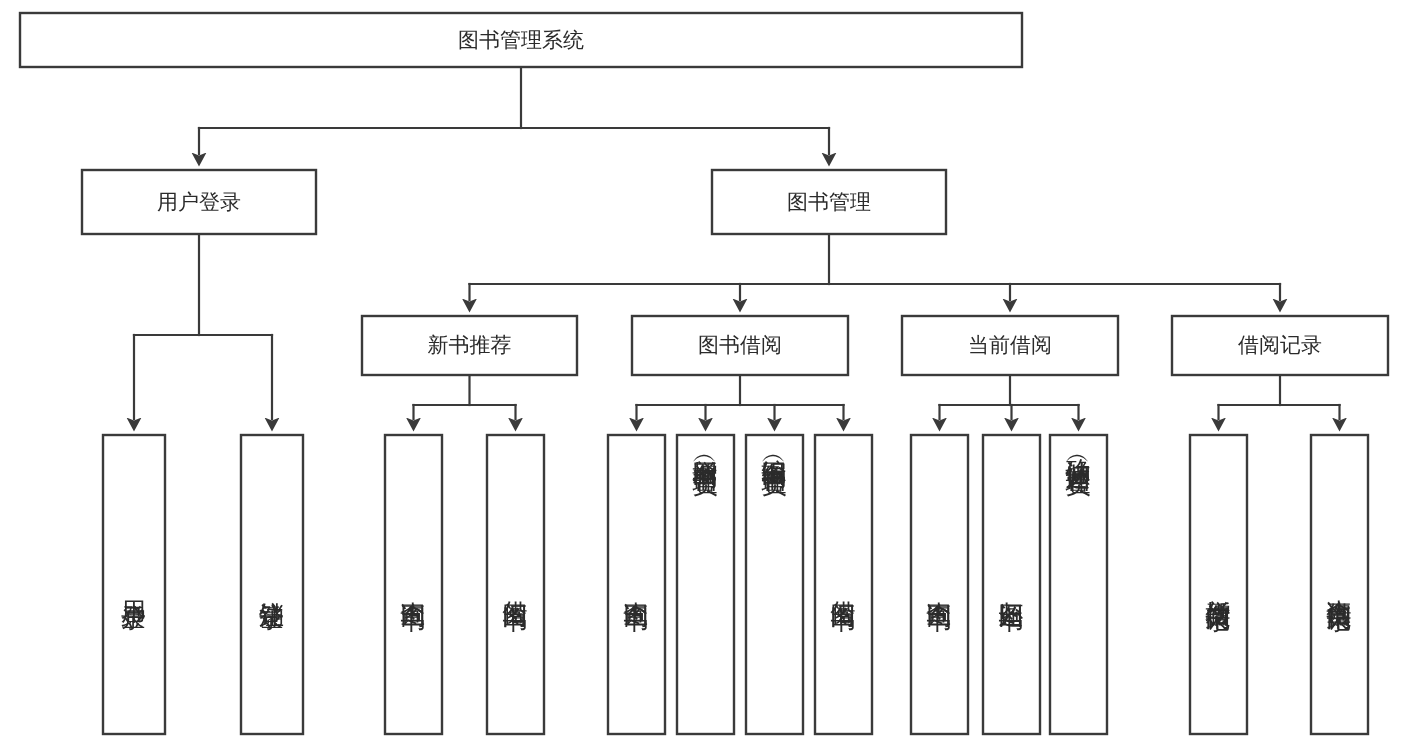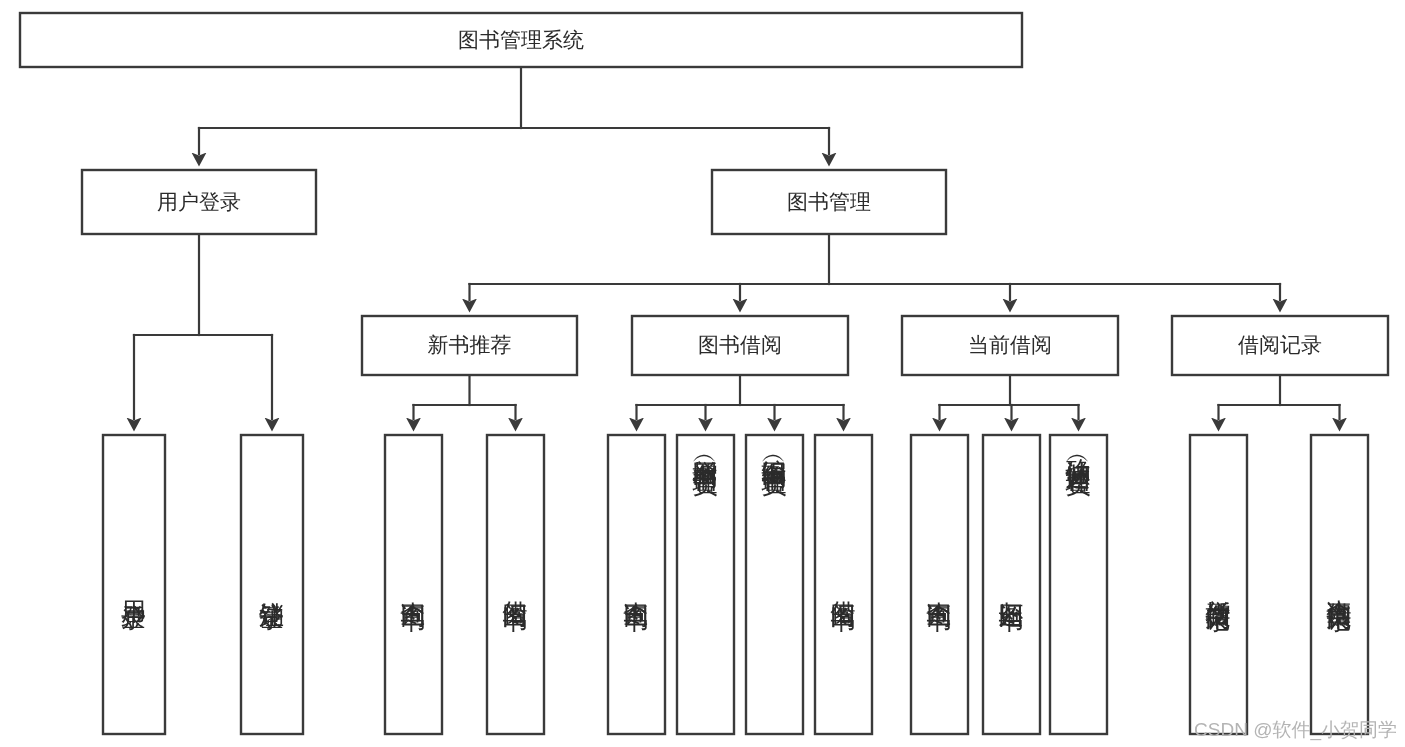--- a/index.html
+++ b/index.html
@@ -204,14 +204,13 @@
       <div class="leaf-label align-top" style="left: 677px; top: 435px; width: 57px; height: 299px;">新增图书（管理员）</div>
       <div class="leaf-label align-top" style="left: 746px; top: 435px; width: 57px; height: 299px;">编辑图书（管理员）</div>
       <div class="leaf-label" style="left: 815px; top: 435px; width: 57px; height: 299px;">借阅图书</div>
       <div class="leaf-label" style="left: 911px; top: 435px; width: 57px; height: 299px;">查询图书</div>
       <div class="leaf-label" style="left: 983px; top: 435px; width: 57px; height: 299px;">归还图书</div>
       <div class="leaf-label align-top" style="left: 1050px; top: 435px; width: 57px; height: 299px;">确认归还（管理员）</div>
       <div class="leaf-label" style="left: 1190px; top: 435px; width: 57px; height: 299px;">新增借阅记录</div>
       <div class="leaf-label" style="left: 1311px; top: 435px; width: 57px; height: 299px;">查询借阅记录</div>
     </div>
 
-  <div class="watermark">CSDN @软件_小贺同学</div>
 </div>
 
 </body></html>

